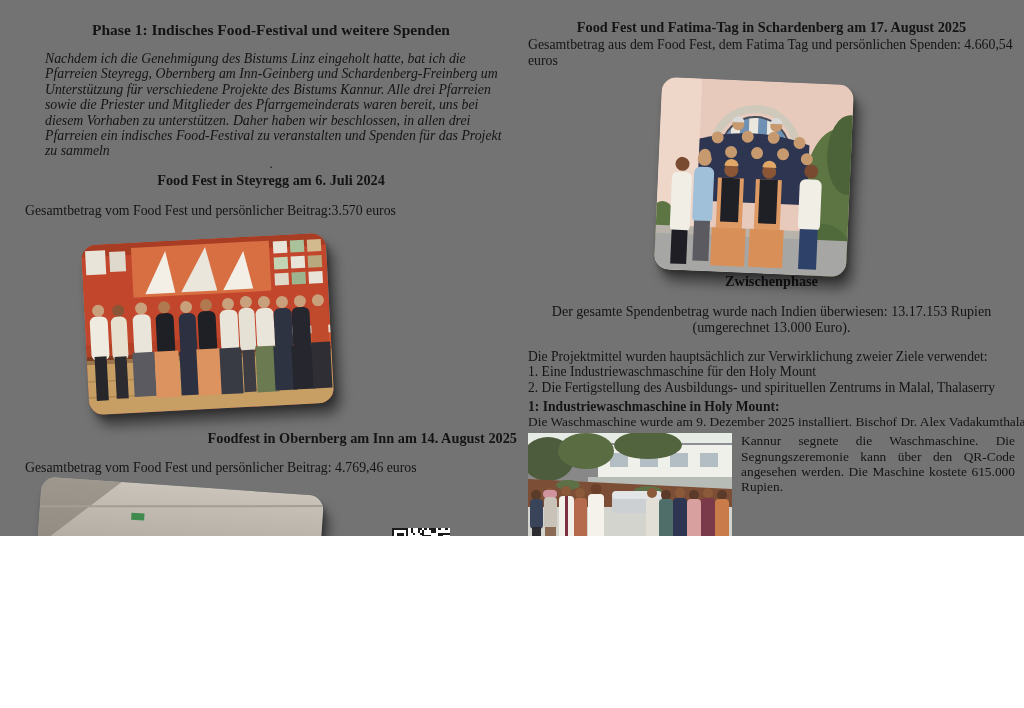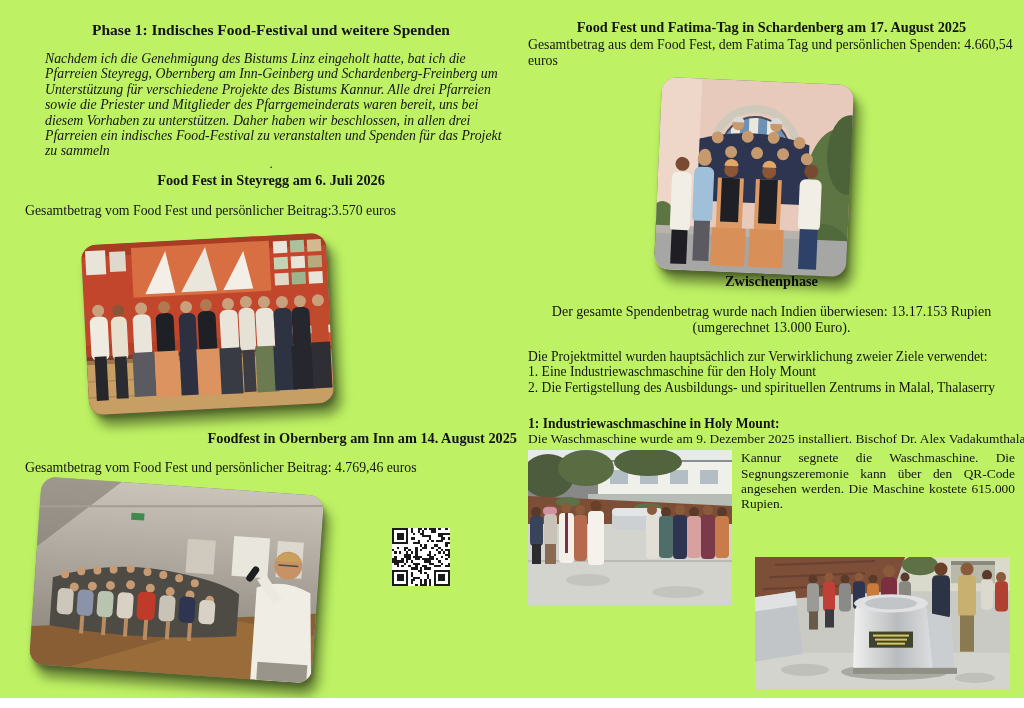--- a/index.html
+++ b/index.html
@@ -2,21 +2,21 @@
 <html><head>
 <meta charset="utf-8">
 <style>
   * { margin:0; padding:0; box-sizing:border-box; }
   html,body { background:#ffffff; }
   body {
     width:1024px; height:708px;
     font-family:"Liberation Serif","DejaVu Serif",serif;
     color:#141414; overflow:hidden;
   }
-  .page { position:relative; width:1024px; height:698px; background:#bef264; overflow:hidden; }
+  .page { position:relative; width:1024px; height:536px; background:#737373; overflow:hidden; }
 
   .col { position:absolute; top:0; }
   .col-left  { left:25px;  width:492px; }
   .col-right { left:528px; width:487px; }
 
   .h-main { margin-top:21px; font-size:15.5px; line-height:18px; font-weight:bold; text-align:center; }
   .h-sub  { font-size:14.3px; line-height:17px; font-weight:bold; text-align:center; }
   .body-t { font-size:13.8px; line-height:16px; }
 
   .intro { margin-top:12px; font-style:italic; 
@@ -40,42 +40,42 @@
   .qr { position:absolute; left:392px; top:528px; width:58px; height:58px; }
   .qr svg { width:100%; height:100%; }
 
   .col-right .h-top       { margin-top:19px; }
   .col-right .amount-3    { margin-top:1px; }
   .col-right .h-zwischen  { }
   .col-right .transfer    { margin-top:14px; text-align:center; font-size:14px; line-height:15.9px; }
   .col-right .h-phase2    { margin-top:14px; }
   .col-right .goals-intro { margin-top:13px; font-size:13.6px; line-height:15.6px; }
   .col-right .goal        { font-size:13.6px; line-height:15.6px; }
-  .col-right .h-machine   { margin-top:20px; font-size:13.6px; line-height:15.4px; font-weight:bold; text-align:left; }
+  .col-right .h-machine   { margin-top:3px; font-size:13.6px; line-height:15.4px; font-weight:bold; text-align:left; }
   .col-right .machine-l1  { font-size:13.4px; line-height:15.2px; white-space:nowrap; }
   .machine-row { display:flex; margin-top:4px; }
   .photo-blessing { width:204px; height:155px; flex:0 0 204px; }
   .machine-rest { flex:1; margin-left:9px; font-size:13.4px; line-height:15.4px;
                   text-align:justify; text-align-last:left; }
   .photo-machine { position:absolute; left:755px; top:557px; width:255px; height:133px; }
 
   .bottom-bar { position:absolute; left:0; top:702px; width:1024px; height:6px;
                 background:#f2f2f2; border-top:1px solid #d6d6d6; }
 </style>
 </head>
 <body>
 
 <div class="page">
 
   <section class="col col-left">
     <h2 class="h-main">Phase 1: Indisches Food-Festival und weitere Spenden</h2>
     <p class="intro">Nachdem ich die Genehmigung des Bistums Linz eingeholt hatte, bat ich die Pfarreien Steyregg, Obernberg am Inn-Geinberg und Schardenberg-Freinberg um Unterstützung für verschiedene Projekte des Bistums Kannur. Alle drei Pfarreien sowie die Priester und Mitglieder des Pfarrgemeinderats waren bereit, uns bei diesem Vorhaben zu unterstützen. Daher haben wir beschlossen, in allen drei Pfarreien ein indisches Food-Festival zu veranstalten und Spenden für das Projekt zu sammeln</p>
     <div class="stray-dot">.</div>
 
-    <h3 class="h-sub h-steyregg">Food Fest in Steyregg am 6. Juli 2026</h3>
+    <h3 class="h-sub h-steyregg">Food Fest in Steyregg am 6. Juli 2024</h3>
     <p class="body-t amount-1">Gesamtbetrag vom Food Fest und persönlicher Beitrag:3.570 euros</p>
 
     <figure class="photo photo-tilt photo-steyregg" aria-label="Gruppenfoto beim Food Fest in Steyregg vor orangeroter Wand">
       <svg viewBox="0 0 245 170" preserveAspectRatio="none">
         <rect width="245" height="170" fill="#c2462b"></rect>
         <rect width="245" height="12" fill="#a93d24"></rect>
         <rect y="100" width="245" height="16" fill="#b24126"></rect>
         <rect y="112" width="245" height="6" fill="#7e3b22"></rect>
         <rect y="116" width="245" height="54" fill="#c79e63"></rect>
         <rect y="116" width="245" height="4" fill="#9a744a"></rect>

